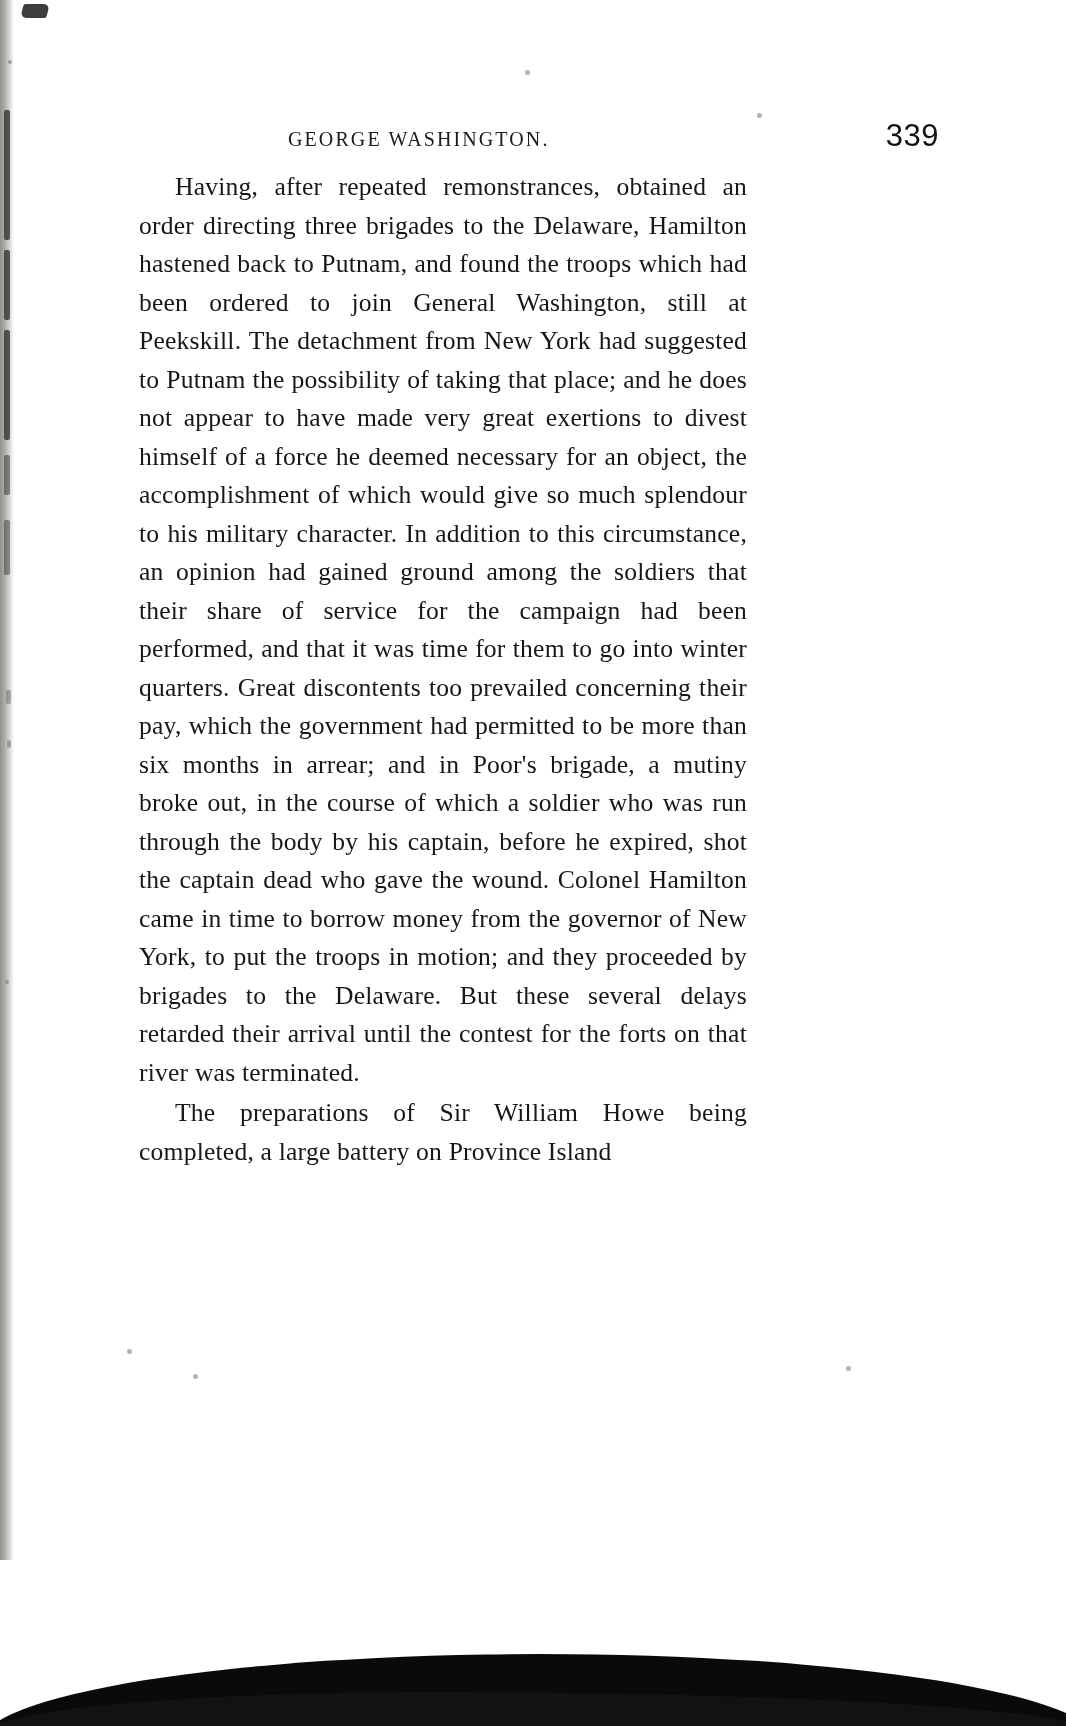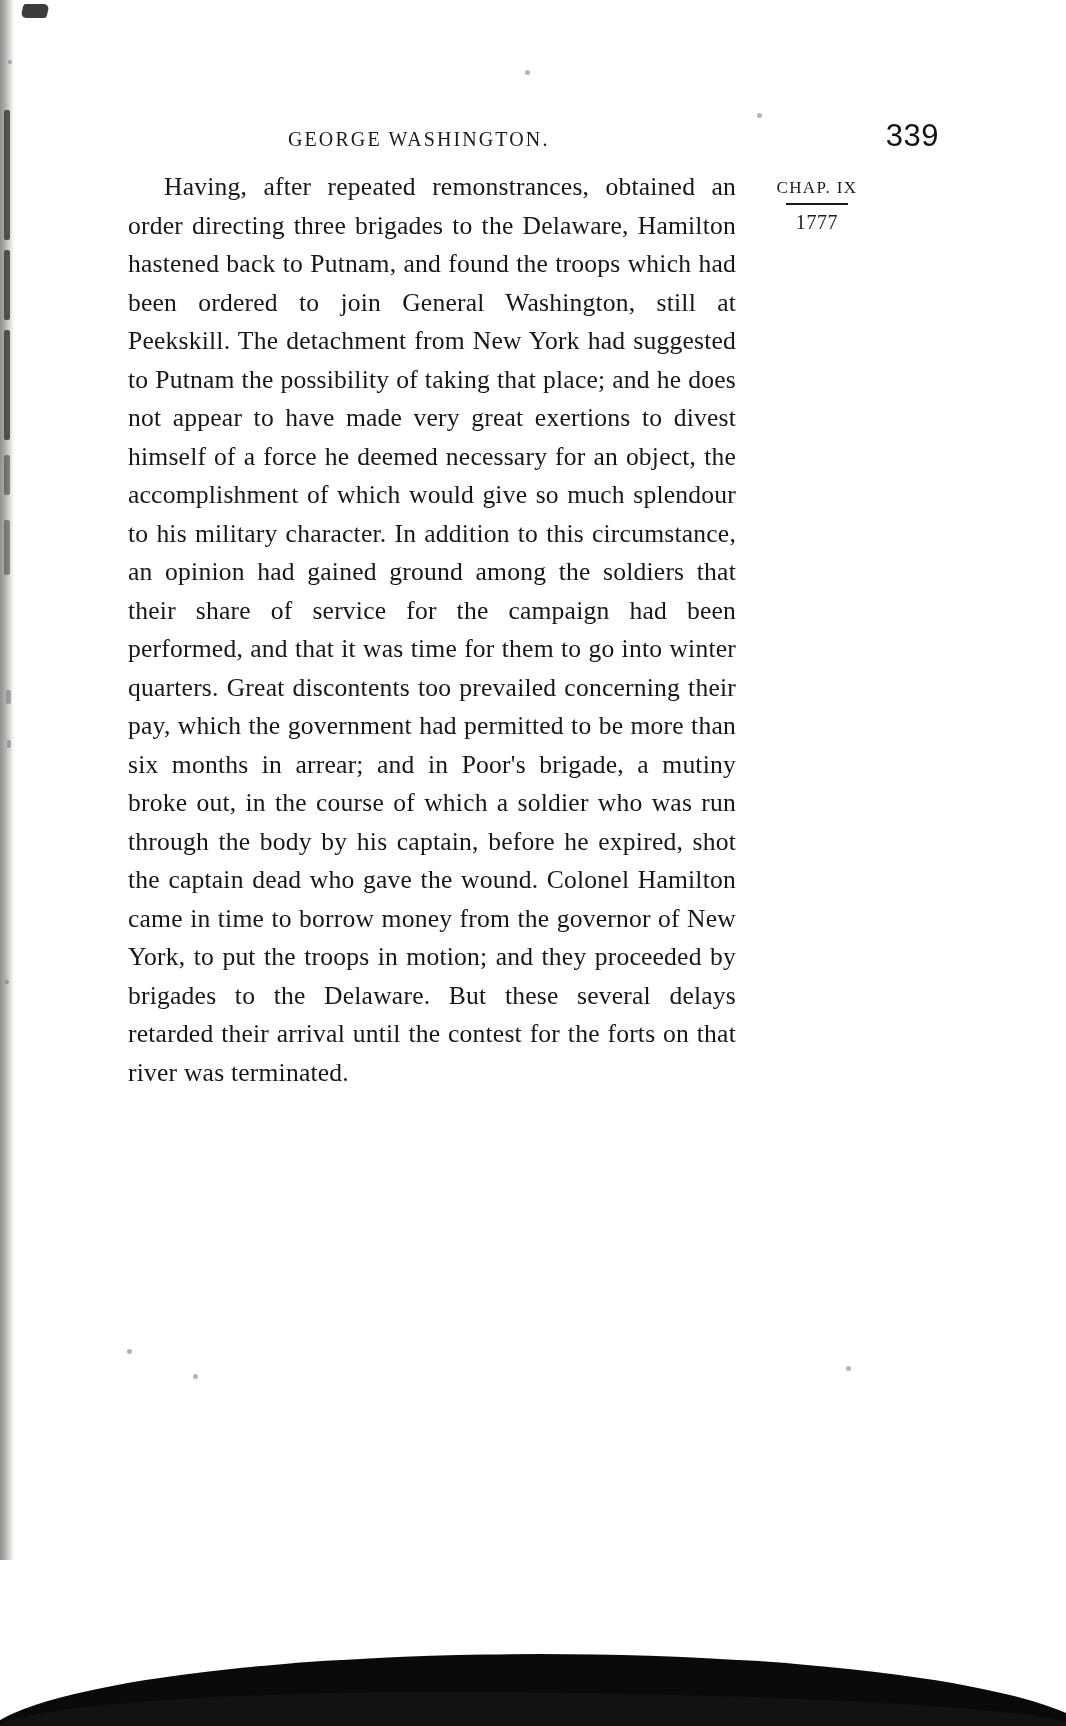--- a/index.html
+++ b/index.html
@@ -118,21 +118,21 @@
   }
   .sidenote .year {
     font-size: 20px;
     letter-spacing: 0.6px;
     color: #1b1a1c;
   }
 
   
   .body-col {
     position: absolute;
-    left: 128px;
+    left: 139px;
     top: 168px;
     width: 608px;
   }
   p.para {
     margin: 0;
     font-size: 25.6px;
     line-height: 38.5px;
     text-align: justify;
     text-justify: inter-word;
     color: #17171a;
@@ -167,25 +167,21 @@
   <div class="speck" style="left:5px; top:980px; width:4px; height:4px;"></div>
   <div class="speck" style="left:127px; top:1349px; width:5px; height:5px;"></div>
   <div class="speck" style="left:193px; top:1374px; width:5px; height:5px;"></div>
   <div class="speck" style="left:846px; top:1366px; width:5px; height:5px;"></div>
   <div class="speck" style="left:525px; top:70px; width:5px; height:5px;"></div>
   <div class="speck" style="left:757px; top:113px; width:5px; height:5px;"></div>
 
   <div class="running-head">GEORGE WASHINGTON.</div>
   <div class="folio">339</div>
 
-  <div class="sidenote">
-    <div class="chap">CHAP. IX</div>
-    <div class="rule"></div>
-    <div class="year">1777</div>
-  </div>
 
   <div class="body-col">
     <p class="para stretched"><span class="indent"></span><span>Having, after repeated remonstrances, obtained an order directing three brigades to the Delaware, Hamilton hastened back to Putnam, and found the troops which had been ordered to join General Washington, still at Peekskill. The detachment from New York had suggested to Putnam the possibility of taking that place; and he does not appear to have made very great exertions to divest himself of a force he deemed necessary for an object, the accomplishment of which would give so much splendour to his military character.  In addition to this circumstance, an opinion had gained ground among the soldiers that their share of service for the campaign had been performed, and that it was time for them to go into winter quarters.  Great discontents too prevailed concerning their pay, which the government had permitted to be more than six months in arrear; and in Poor's brigade, a mutiny broke out, in the course of which a soldier who was run through the body by his captain, before he expired, shot the captain dead who gave the wound.  Colonel Hamilton came in time to borrow money from the governor of New York, to put the troops in motion; and they proceeded by brigades to the Delaware. But these several delays retarded their arrival until the contest for the forts on that river was terminated.</span></p>
+    <p class="para stretched"><span class="indent"></span><span>The preparations of Sir William Howe being completed, a large battery on Province Island</span></p>
   </div>
 
   <div class="bottom-shadow"></div>
   <div class="bottom-shadow2"></div>
 </div>
 
 </body></html>

